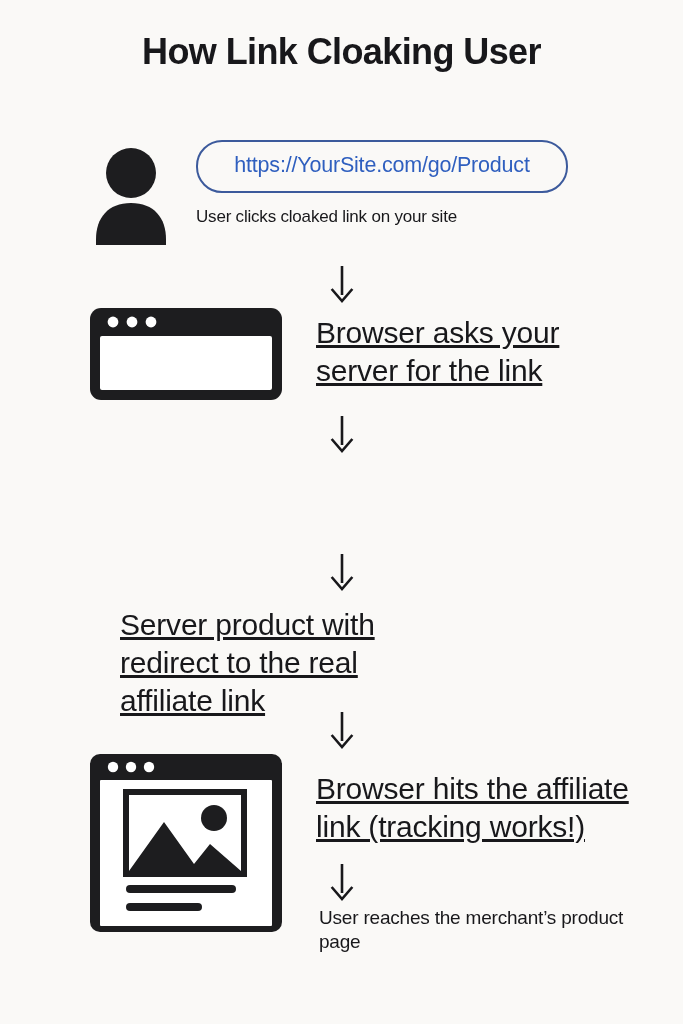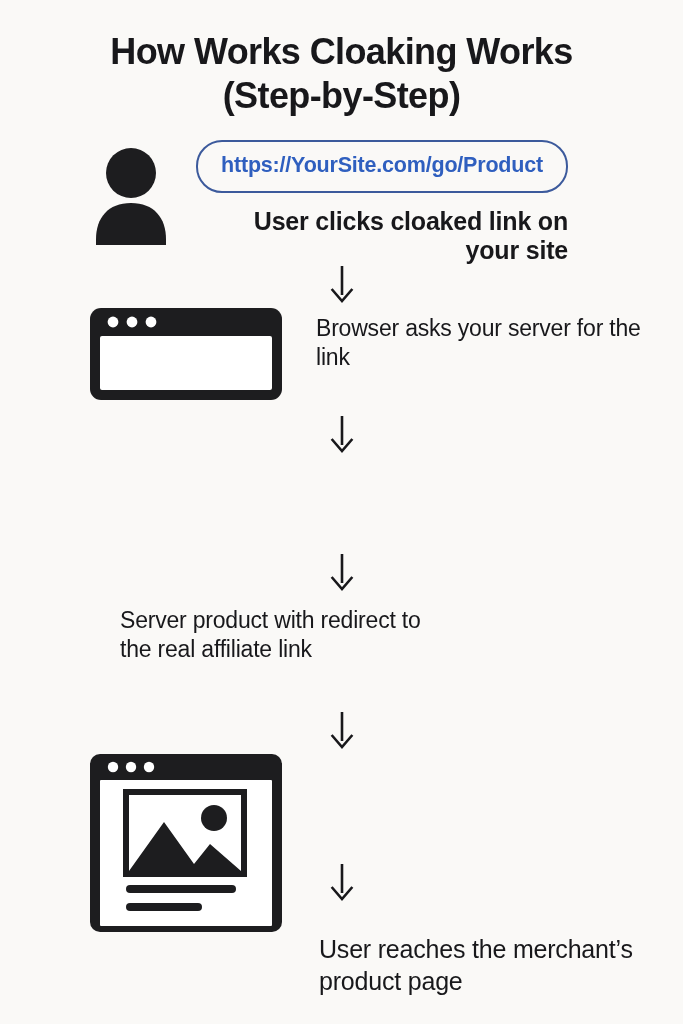--- a/index.html
+++ b/index.html
@@ -41,63 +41,63 @@
   }
 
   
   .step-row {
     position: absolute;
     display: flex;
     align-items: flex-start;
   }
 
   .text-cell {
-    font-size: 23px;
+    font-size: 30px;
     line-height: 1.27;
     color: #18181b;
     letter-spacing: -0.2px;
+    text-decoration: underline;
   }
 
   
   .step1 {
     top: 140px;
     left: 0;
     width: 683px;
   }
   .person-icon-cell {
     position: absolute;
     left: 88px;
     top: 6px;
     width: 86px;
     height: 100px;
   }
   .step1-right {
     position: absolute;
     left: 196px;
     top: 0;
     width: 392px;
-    font-weight: bold;
   }
   .url-pill {
     border: 2.5px solid #3c5a9c;
     border-radius: 26px;
     padding: 11px 18px 13px;
     text-align: center;
     font-size: 21.5px;
     color: #2f5fbf;
     letter-spacing: -0.2px;
     background: #faf9f7;
     box-sizing: border-box;
     width: 372px;
   }
   .step1-caption {
     margin-top: 14px;
-    text-align: right;
+    text-align: left;
     width: 372px;
-    font-size: 25px;
+    font-size: 17px;
     letter-spacing: -0.2px;
   }
 
   
   .arrow {
     position: absolute;
     width: 30px;
     height: 40px;
   }
 
@@ -114,37 +114,35 @@
     max-width: 330px;
   }
   .step4 .txt { padding-top: 10px; }
   .step5 .txt { padding-top: 18px; }
 
   .step6 {
     position: absolute;
     top: 906px;
     left: 319px;
     width: 330px;
-    font-size: 25px;
+    font-size: 19px;
     line-height: 1.27;
     letter-spacing: -0.2px;
     color: #18181b;
-    margin-top: 28px;
   }
 
   svg { display: block; }
 </style>
 </head>
 <body>
 
 <div class="infographic">
 
   <div class="title-block">
-    <div class="title-line">How Works Cloaking Works</div>
-    <div class="title-line">(Step-by-Step)</div>
+    <div class="title-line">How Link Cloaking User</div>
   </div>
 
   <div class="step-row step1">
 
     <div class="person-icon-cell">
       <svg width="86" height="100" viewBox="0 0 86 100" aria-hidden="true">
         <circle cx="43" cy="27" r="25" fill="#1d1d1f"></circle>
         <path d="M43 57 C 20 57, 8 72, 8 93 L 8 99 L 78 99 L 78 93 C 78 72, 66 57, 43 57 Z" fill="#1d1d1f"></path>
       </svg>
     </div>
@@ -211,20 +209,21 @@
         <circle cx="61" cy="15" r="5.2" fill="#ffffff"></circle>
 
         <rect x="38" y="40" width="118" height="82" fill="none" stroke="#1d1d1f" stroke-width="6"></rect>
         <circle cx="126" cy="66" r="13" fill="#1d1d1f"></circle>
         <path d="M41 119 L76 70 L106 112 L122 92 L153 119 Z" fill="#1d1d1f"></path>
 
         <rect x="38" y="133" width="110" height="8" rx="4" fill="#1d1d1f"></rect>
         <rect x="38" y="151" width="76" height="8" rx="4" fill="#1d1d1f"></rect>
       </svg>
     </div>
+    <div class="text-cell txt">Browser hits the affiliate link (tracking works!)</div>
   </div>
 
   <div class="arrow" style="top:862px; left:327px;">
     <svg width="30" height="40" viewBox="0 0 30 40">
       <line x1="15" y1="2" x2="15" y2="31" stroke="#18181b" stroke-width="2.6"></line>
       <path d="M5.5 26 L15 37 L24.5 26" fill="none" stroke="#18181b" stroke-width="2.6" stroke-linecap="square"></path>
     </svg>
   </div>
 
   <div class="step6">User reaches the merchant’s product page</div>

